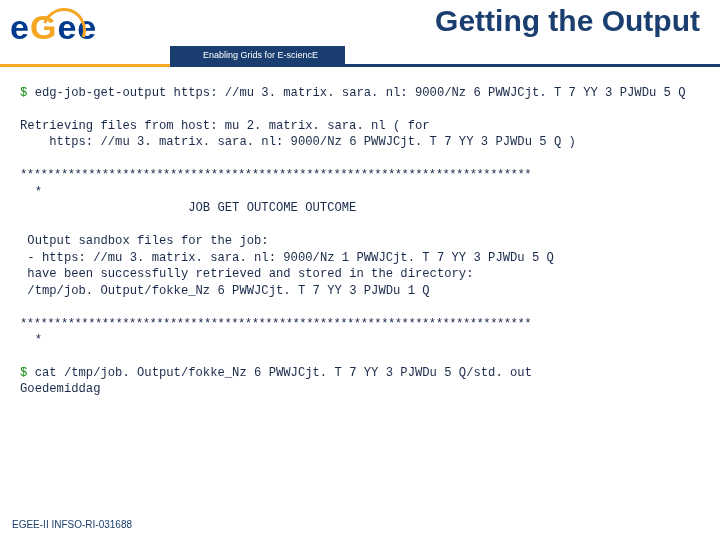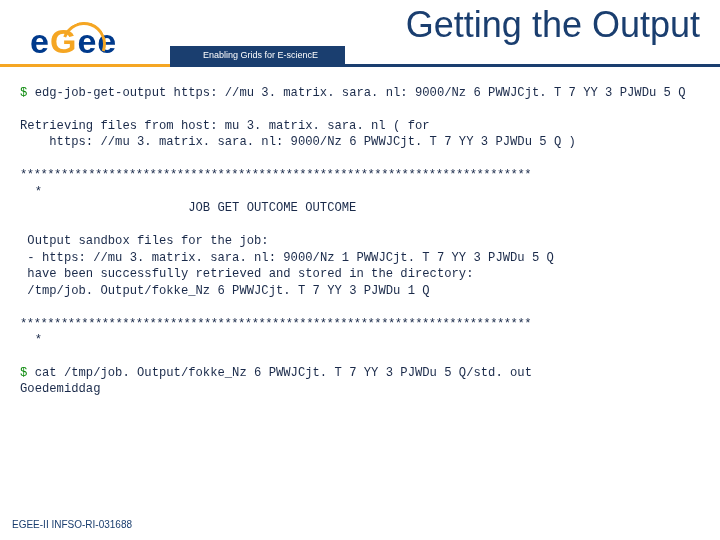--- a/index.html
+++ b/index.html
@@ -12,24 +12,23 @@
     position: relative;
   }
   .header {
     position: relative;
     height: 70px;
     background: #fff;
   }
   .logo {
     position: absolute;
     left: 10px;
-    top: 22px;
+    top: 8px;
     width: 160px;
     height: 52px;
-    margin-left: 20px;
   }
   .logo-text {
     font-size: 34px;
     font-weight: bold;
     letter-spacing: 1px;
   }
   .logo-e1 { color: #003a8c; }
   .logo-g  { color: #f5a623; position: relative; }
   .logo-e2 { color: #003a8c; }
   .logo-e3 { color: #003a8c; }
@@ -42,22 +41,22 @@
     border: 3px solid #f5a623;
     border-radius: 50%;
     border-left-color: transparent;
     border-bottom-color: transparent;
     transform: rotate(-25deg);
   }
   .title {
     position: absolute;
     right: 20px;
     top: 4px;
-    font-size: 36px;
-    font-weight: normal;
+    font-size: 30px;
+    font-weight: bold;
     color: #1a3e6f;
   }
   .tagline-bar {
     position: absolute;
     left: 170px;
     top: 46px;
     width: 175px;
     height: 18px;
     background: #1a3e6f;
     color: #fff;
@@ -114,21 +113,21 @@
       <span class="logo-e1">e</span><span class="logo-g">G</span><span class="logo-e2">e</span><span class="logo-e3">e</span>
     </span>
   </div>
   <div class="title">Getting the Output</div>
   <div class="tagline-bar">Enabling Grids for E-sciencE</div>
   <div class="divider"></div>
 </div>
 
 <div class="content"><span class="prompt">$ </span><span>edg-job-get-output https: //mu 3. matrix. sara. nl: 9000/Nz 6 PWWJCjt. T 7 YY 3 PJWDu 5 Q</span>
 <span></span>
-<span>Retrieving files from host: mu 3. matrix. sara. nl ( for</span>
+<span>Retrieving files from host: mu 2. matrix. sara. nl ( for</span>
 <span>    https: //mu 3. matrix. sara. nl: 9000/Nz 6 PWWJCjt. T 7 YY 3 PJWDu 5 Q )</span>
 <span></span>
 <span class="rule">***************************************************************************</span>
 <span>  *</span>
 <span>                       JOB GET OUTCOME OUTCOME</span>
 <span></span>
 <span> Output sandbox files for the job:</span>
 <span> - https: //mu 3. matrix. sara. nl: 9000/Nz 1 PWWJCjt. T 7 YY 3 PJWDu 5 Q</span>
 <span> have been successfully retrieved and stored in the directory:</span>
 <span> /tmp/job. Output/fokke_Nz 6 PWWJCjt. T 7 YY 3 PJWDu 1 Q</span>

